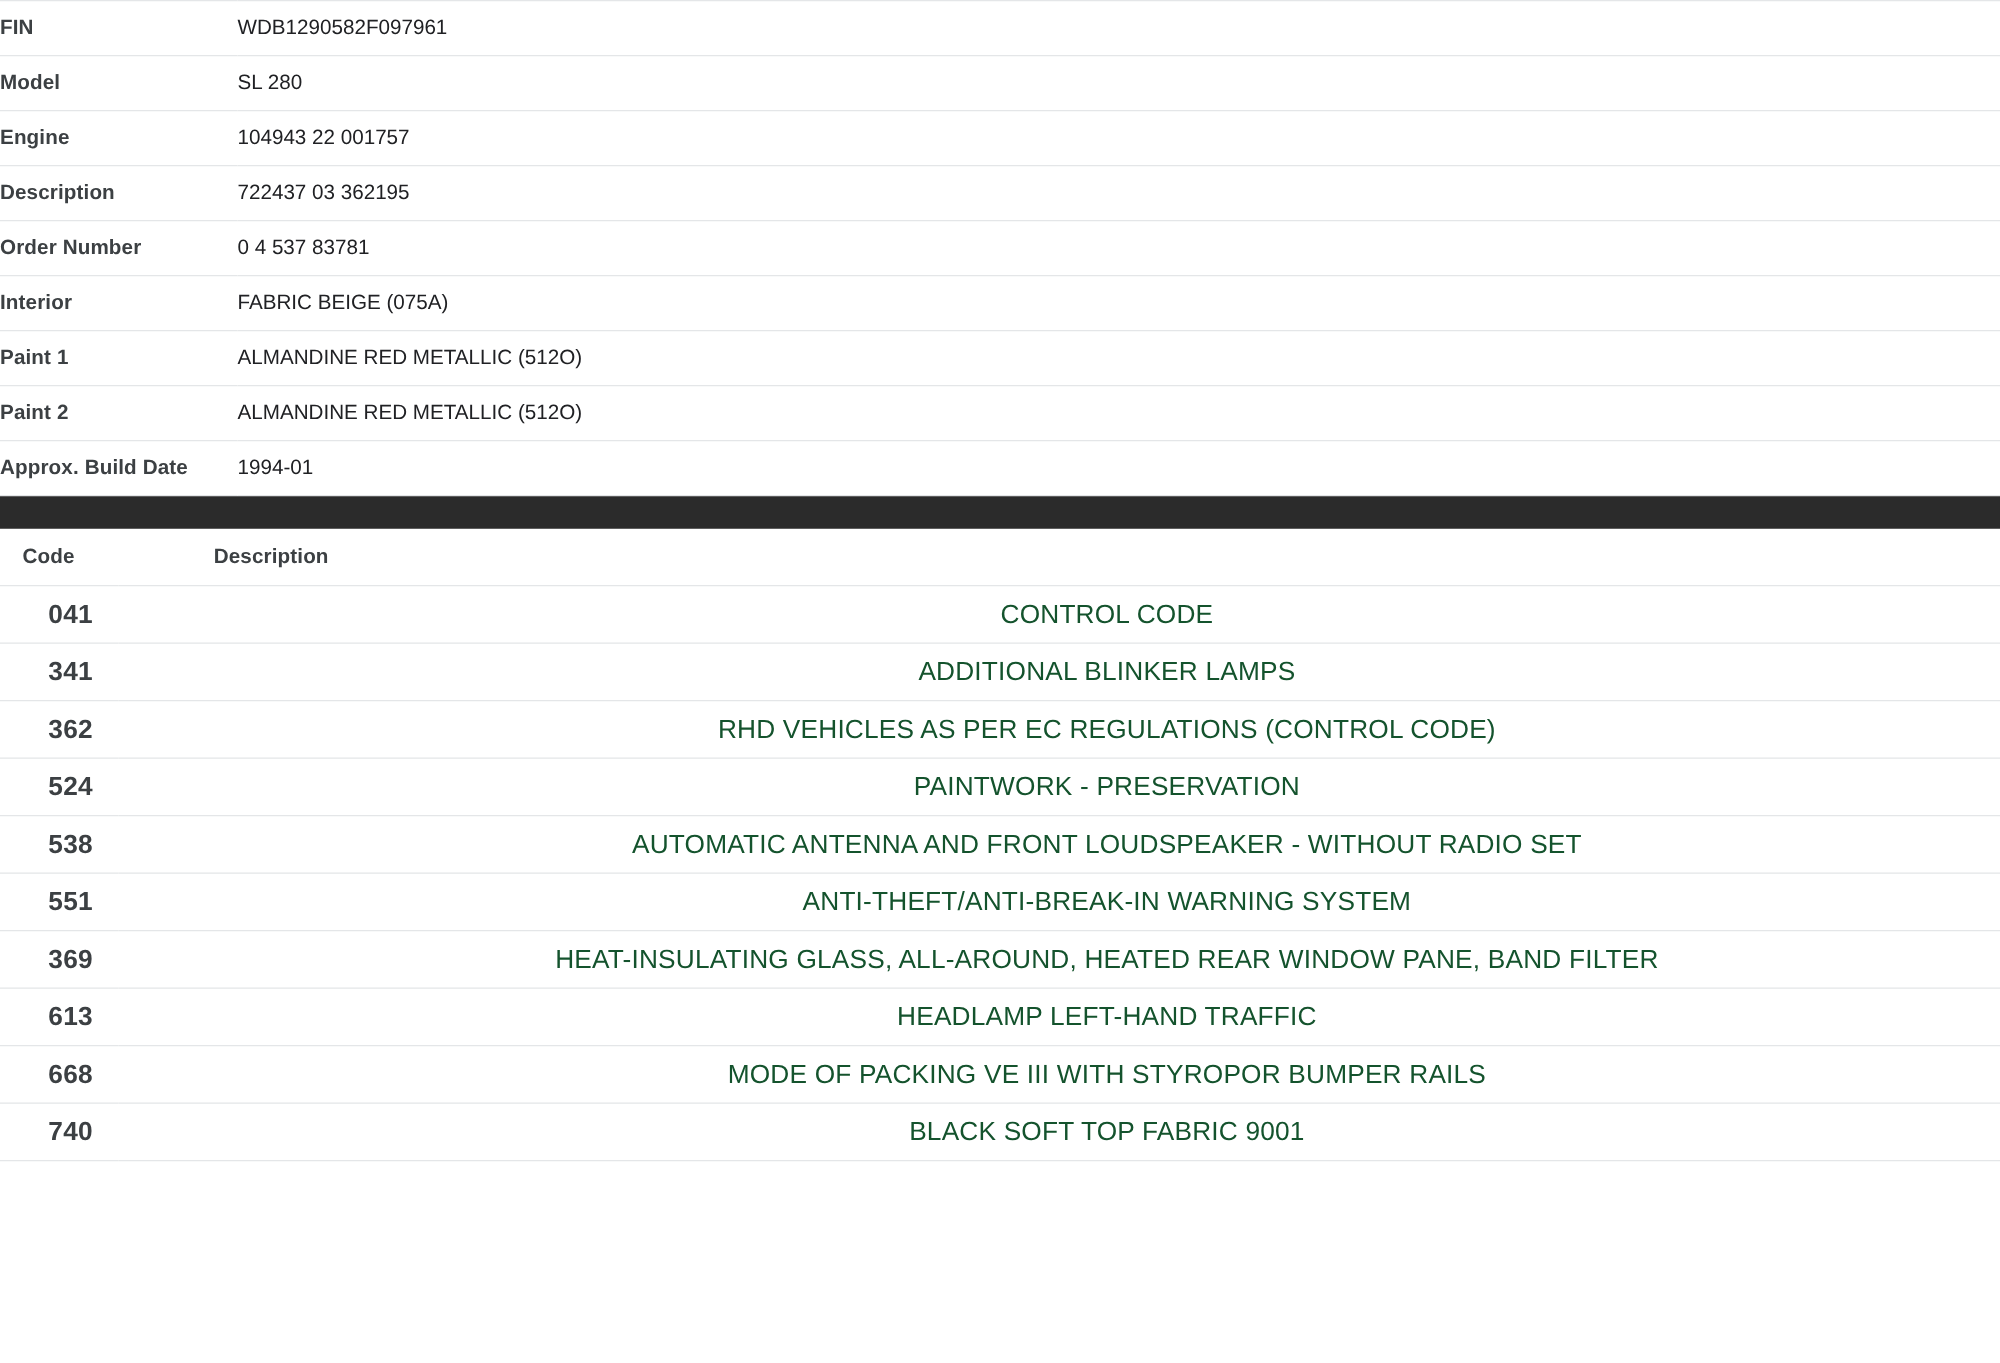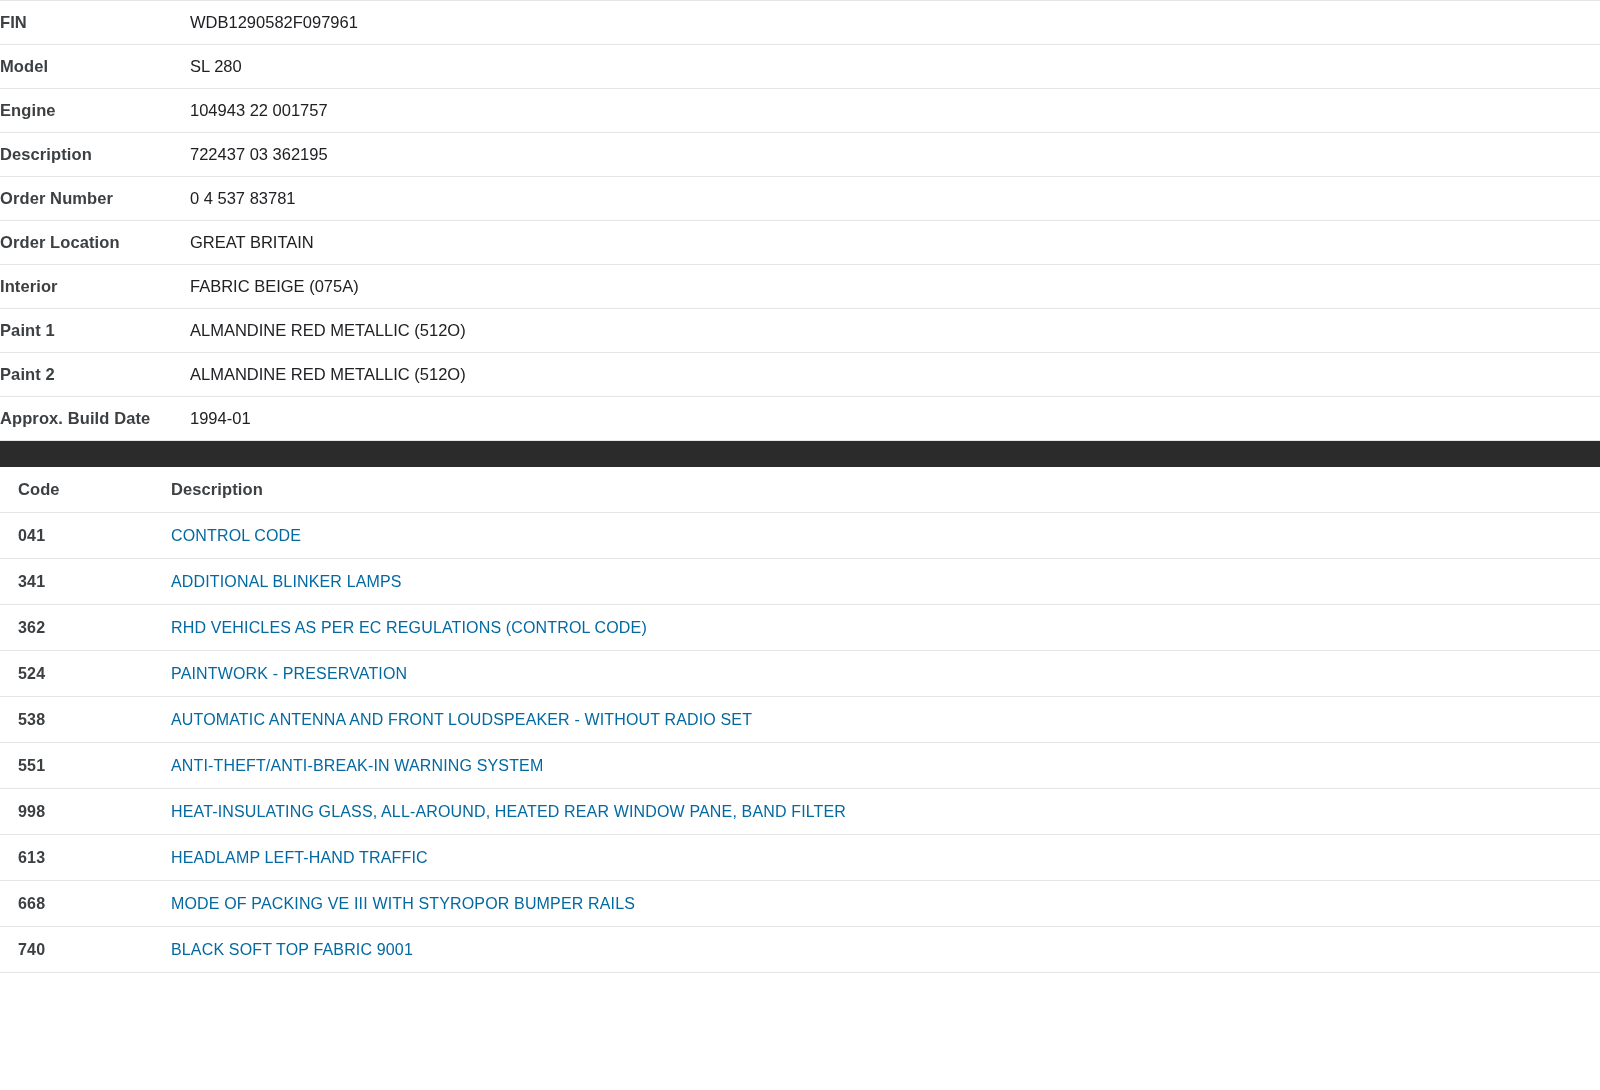--- a/index.html
+++ b/index.html
@@ -77,32 +77,33 @@
   table.codes td.col-code {
     width: 95px;
     padding-left: 18px;
   }
   table.codes th.col-desc,
   table.codes td.col-desc {
     padding-left: 76px;
   }
   table.codes th.col-desc { padding-left: 76px; }
   table.codes td {
-    font-size: 16px;
+    font-size: 21px;
     line-height: 21px;
     padding: 12px 0 12px 0;
     vertical-align: middle;
+    text-align: center;
   }
   td.col-code {
     font-weight: bold;
     color: #3c4043;
     letter-spacing: 0.2px;
   }
   td.col-desc {
-    color: #0369a1;
+    color: #14532d;
     letter-spacing: 0.15px;
   }
   
   table.codes th.col-code { padding-left: 18px; }
 </style>
 </head>
 <body>
 
 <div class="page">
 
@@ -122,24 +123,20 @@
       </tr>
       <tr>
         <td class="spec-label">Description</td>
         <td class="spec-value">722437 03 362195</td>
       </tr>
       <tr>
         <td class="spec-label">Order Number</td>
         <td class="spec-value">0 4 537 83781</td>
       </tr>
       <tr>
-        <td class="spec-label">Order Location</td>
-        <td class="spec-value">GREAT BRITAIN</td>
-      </tr>
-      <tr>
         <td class="spec-label">Interior</td>
         <td class="spec-value">FABRIC BEIGE (075A)</td>
       </tr>
       <tr>
         <td class="spec-label">Paint 1</td>
         <td class="spec-value">ALMANDINE RED METALLIC (512O)</td>
       </tr>
       <tr>
         <td class="spec-label">Paint 2</td>
         <td class="spec-value">ALMANDINE RED METALLIC (512O)</td>
@@ -179,21 +176,21 @@
       </tr>
       <tr>
         <td class="col-code">538</td>
         <td class="col-desc">AUTOMATIC ANTENNA AND FRONT LOUDSPEAKER - WITHOUT RADIO SET</td>
       </tr>
       <tr>
         <td class="col-code">551</td>
         <td class="col-desc">ANTI-THEFT/ANTI-BREAK-IN WARNING SYSTEM</td>
       </tr>
       <tr>
-        <td class="col-code">998</td>
+        <td class="col-code">369</td>
         <td class="col-desc">HEAT-INSULATING GLASS, ALL-AROUND, HEATED REAR WINDOW PANE, BAND FILTER</td>
       </tr>
       <tr>
         <td class="col-code">613</td>
         <td class="col-desc">HEADLAMP LEFT-HAND TRAFFIC</td>
       </tr>
       <tr>
         <td class="col-code">668</td>
         <td class="col-desc">MODE OF PACKING VE III WITH STYROPOR BUMPER RAILS</td>
       </tr>

